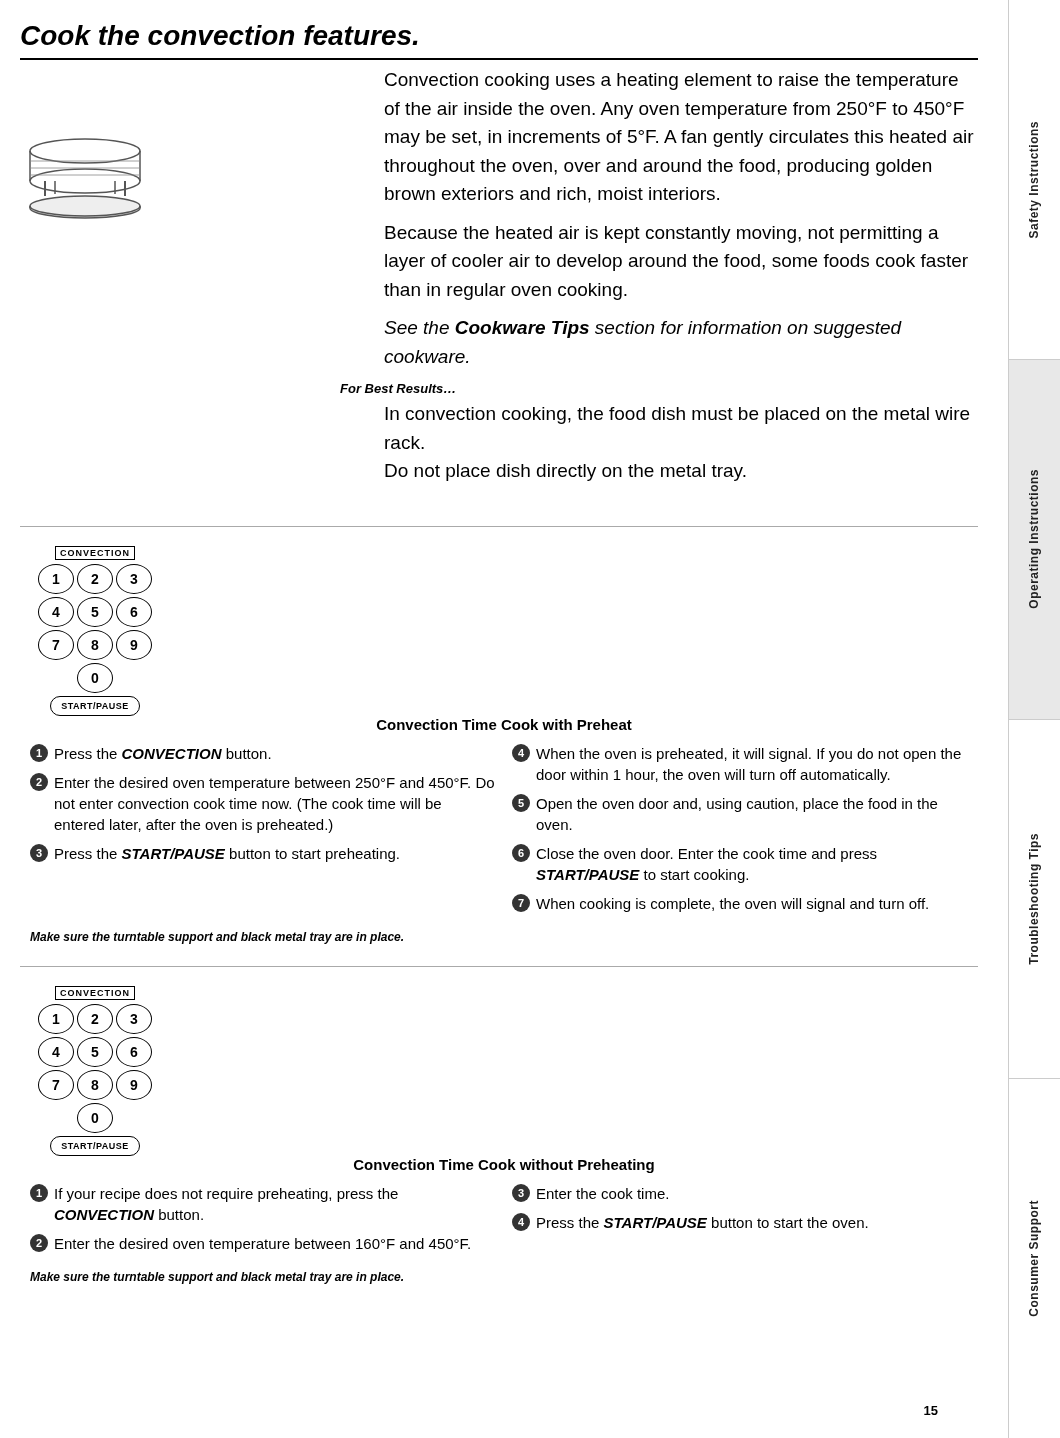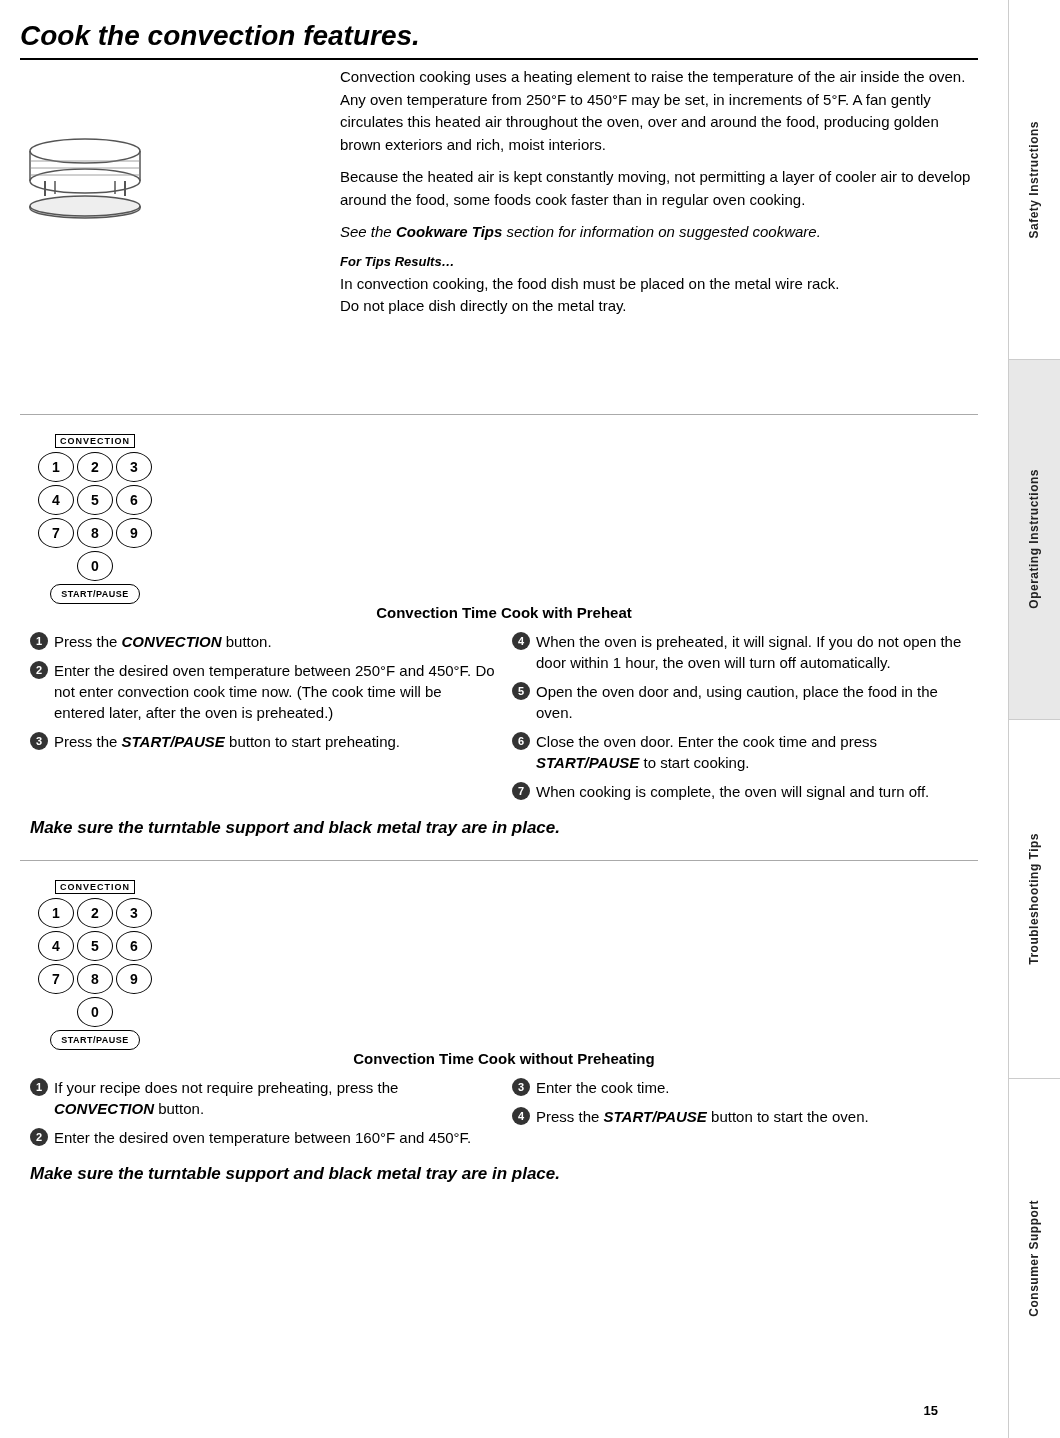--- a/index.html
+++ b/index.html
@@ -66,23 +66,24 @@
       border-top: 1px solid #aaa;
       margin: 18px 0 14px 0;
     }
 
     
     .intro-block {
       margin-left: 160px;
       margin-bottom: 12px;
     }
     .intro-text {
-      font-size: 15px;
+      font-size: 19px;
       line-height: 1.5;
       margin-bottom: 10px;
+      margin-left: 44px;
     }
     .italic-text {
       font-style: italic;
       margin-bottom: 10px;
     }
     .bold-italic {
       font-weight: bold;
       font-style: italic;
     }
     .for-best-results {
@@ -212,21 +213,21 @@
     }
 
     .bold-key {
       font-weight: bold;
       font-style: italic;
     }
 
     .make-sure-text {
       font-weight: bold;
       font-style: italic;
-      font-size: 17px;
+      font-size: 12px;
       margin-top: 8px;
       margin-bottom: 4px;
     }
 
     
     .page-number {
       position: absolute;
       bottom: 20px;
       right: 70px;
       font-size: 13px;
@@ -287,21 +288,21 @@
           <line x1="120" y1="80" x2="120" y2="82" stroke="#555" stroke-width="1.5"></line>
         </svg>
       </div>
 
       <div class="intro-block" style="flex:1; padding-left:10px;">
         <p class="intro-text">Convection cooking uses a heating element to raise the temperature of the air inside the oven. Any oven temperature from 250°F to 450°F may be set, in increments of 5°F. A fan gently circulates this heated air throughout the oven, over and around the food, producing golden brown exteriors and rich, moist interiors.</p>
         <p class="intro-text">Because the heated air is kept constantly moving, not permitting a layer of cooler air to develop around the food, some foods cook faster than in regular oven cooking.</p>
         <p class="intro-text italic-text">
           <span>See the </span><span class="bold-italic">Cookware Tips</span><span> section for information on suggested cookware.</span>
         </p>
-        <p class="for-best-results">For Tips Results…</p>
+        <p class="for-best-results">For Best Results…</p>
         <p class="intro-text">In convection cooking, the food dish must be placed on the metal wire rack.<br>Do not place dish directly on the metal tray.</p>
       </div>
     </div>
   </div>
 
   <hr class="section-divider">
 
   <div class="keypad-section">
 
     <div class="keypad-container">

